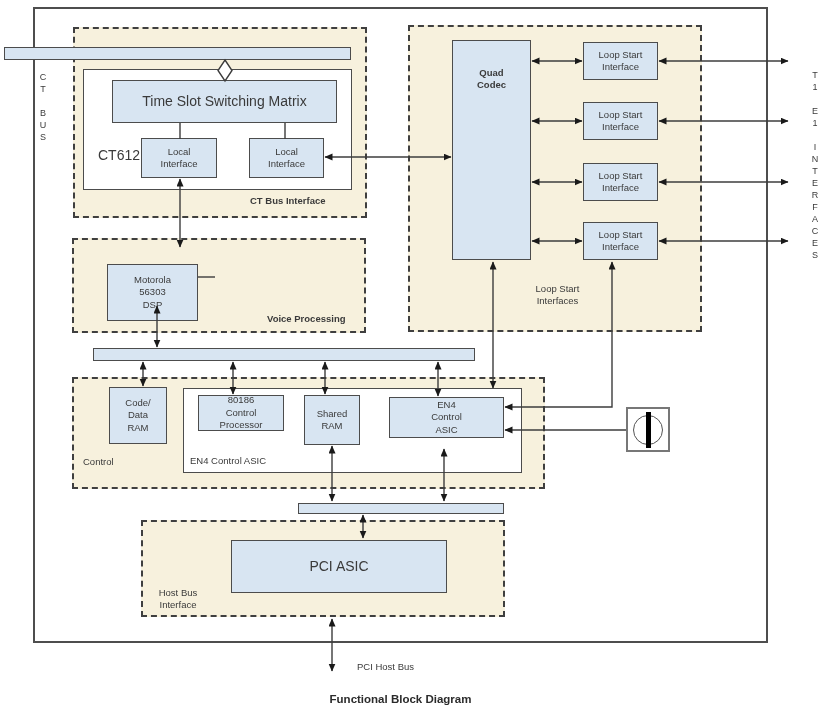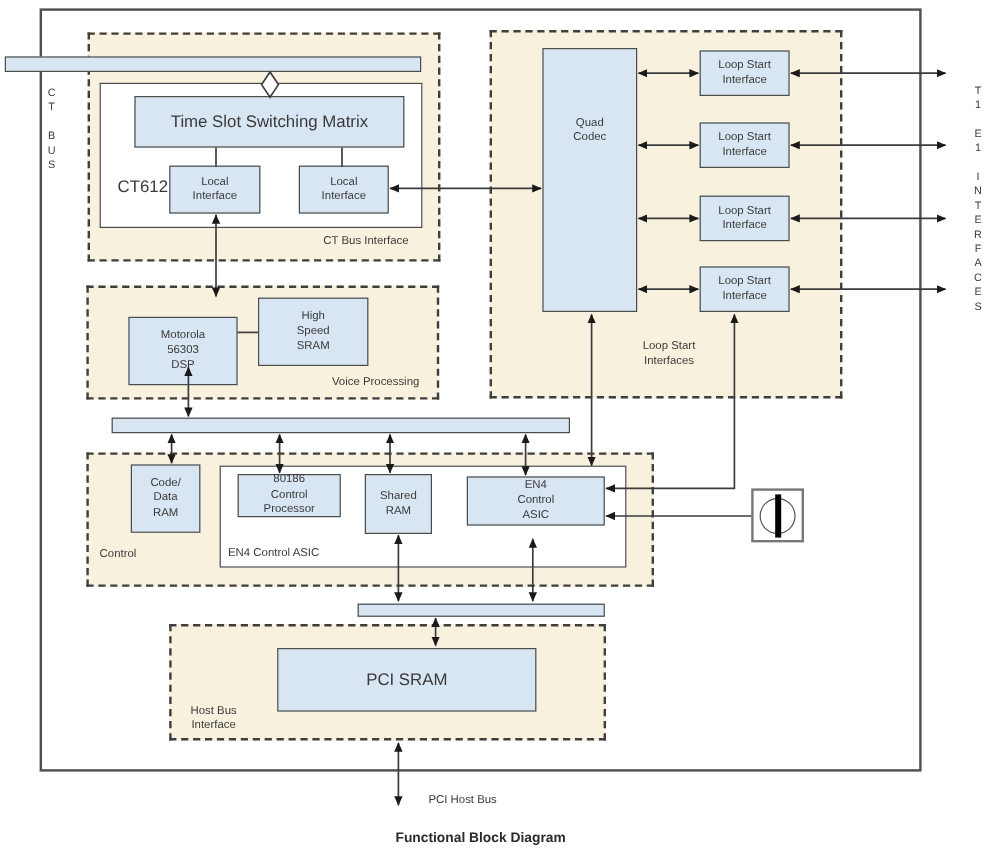--- a/index.html
+++ b/index.html
@@ -50,21 +50,21 @@
     color: #3a3a3a;
   }
   .vlabel {
     position: absolute;
     writing-mode: vertical-lr;
     text-orientation: upright;
     white-space: pre;
     font-size: 9px; letter-spacing: 2px;
     color: #3a3a3a;
   }
-  .codec { align-items: flex-start; padding-top: 56px; }
+  .codec { align-items: flex-start; padding-top: 26px; font-weight: bold; }
   .big-text { font-size: 14px; }
   .title {
     position: absolute;
     left: 33px; top: 693px; width: 735px;
     text-align: center;
     font-size: 11.5px; font-weight: bold; color: #2b2b2b;
   }
   .wires {
     position: absolute; left: 0; top: 0;
     pointer-events: none;
@@ -76,21 +76,21 @@
     border: 2px solid #777777;
     display: flex; align-items: center; justify-content: center;
   }
   .osc-circle {
     width: 30px; height: 30px;
     border: 1.5px solid #555555;
     border-radius: 50%;
     display: flex; align-items: center; justify-content: center;
   }
   .osc-bar { width: 5px; height: 36px; background: #000000; }
-  .align-r { text-align: center; }
+  .align-r { text-align: left; font-weight: bold; }
   .align-c { text-align: center; }
 </style>
 </head>
 <body>
 
 <div class="stage">
 
   <div class="outer-border"></div>
 
   <div class="region" style="left:73px; top:27px; width:294px; height:191px;"></div>
@@ -110,23 +110,20 @@
   <div class="box" style="left:141px; top:138px; width:76px; height:40px;">Local
 Interface</div>
   <div class="box" style="left:249px; top:138px; width:75px; height:40px;">Local
 Interface</div>
   <div class="rlabel big-text" style="left:98px; top:147px;">CT612</div>
   <div class="rlabel align-r" style="left:250px; top:195px; width:110px;">CT Bus Interface</div>
 
   <div class="box" style="left:107px; top:264px; width:91px; height:57px;">Motorola
 56303
 DSP</div>
-  <div class="box" style="left:215px; top:248px; width:92px; height:57px;">High
-Speed
-SRAM</div>
   <div class="rlabel align-r" style="left:267px; top:313px; width:92px;">Voice Processing</div>
 
   <div class="box" style="left:109px; top:387px; width:58px; height:57px;">Code/
 Data
 RAM</div>
   <div class="box" style="left:198px; top:395px; width:86px; height:36px;">80186
 Control
 Processor</div>
   <div class="box" style="left:304px; top:395px; width:56px; height:50px;">Shared
 RAM</div>
@@ -142,21 +139,21 @@
 Interface</div>
   <div class="box" style="left:583px; top:102px; width:75px; height:38px;">Loop Start
 Interface</div>
   <div class="box" style="left:583px; top:163px; width:75px; height:38px;">Loop Start
 Interface</div>
   <div class="box" style="left:583px; top:222px; width:75px; height:38px;">Loop Start
 Interface</div>
   <div class="rlabel align-c" style="left:515px; top:283px; width:85px;">Loop Start
 Interfaces</div>
 
-  <div class="box big-text" style="left:231px; top:540px; width:216px; height:53px;">PCI SRAM</div>
+  <div class="box big-text" style="left:231px; top:540px; width:216px; height:53px;">PCI ASIC</div>
   <div class="rlabel align-c" style="left:152px; top:587px; width:52px;">Host Bus
 Interface</div>
 
   <div class="osc">
     <div class="osc-circle">
       <div class="osc-bar"></div>
     </div>
   </div>
 
   <div class="vlabel" style="left:38px; top:72px;">CT BUS</div>

